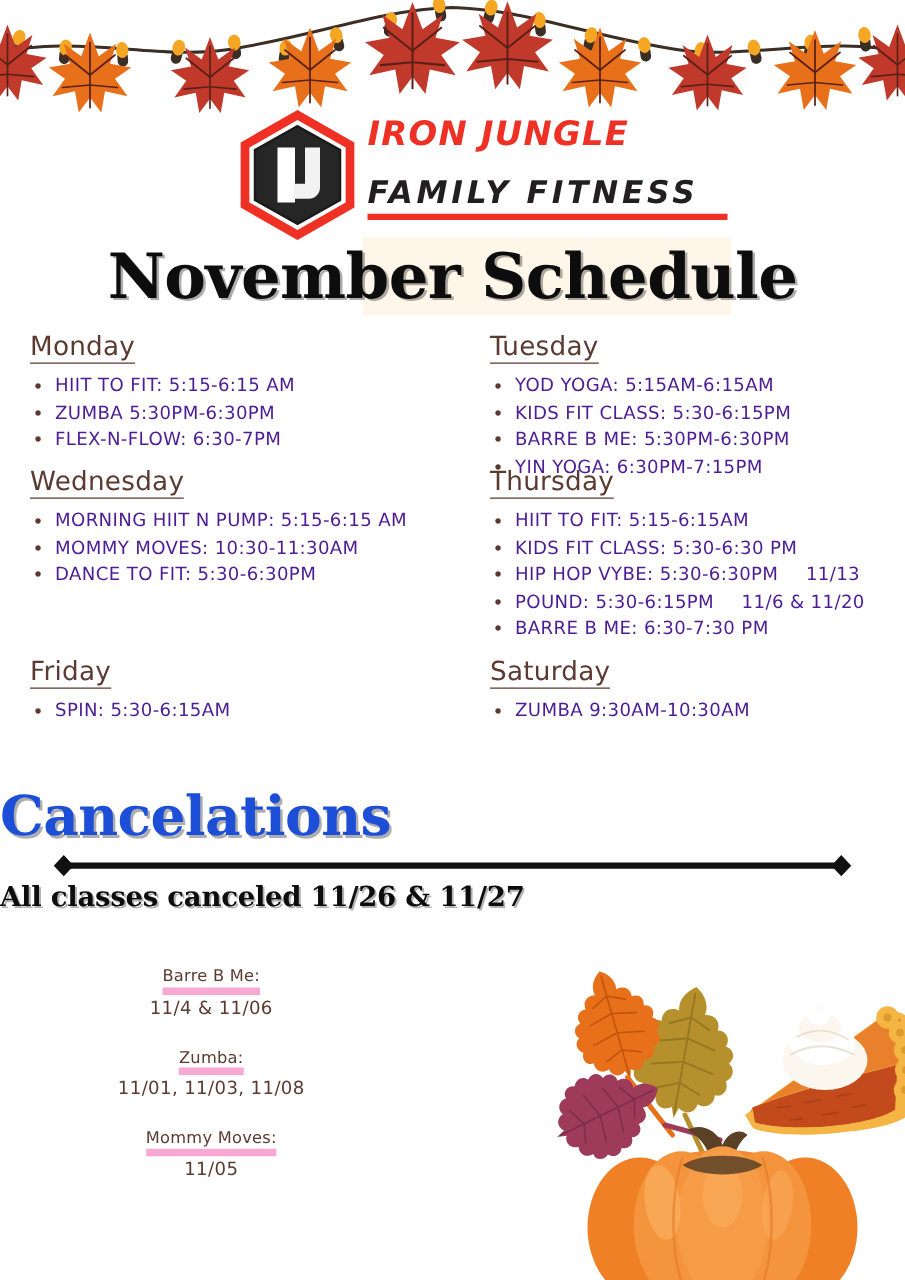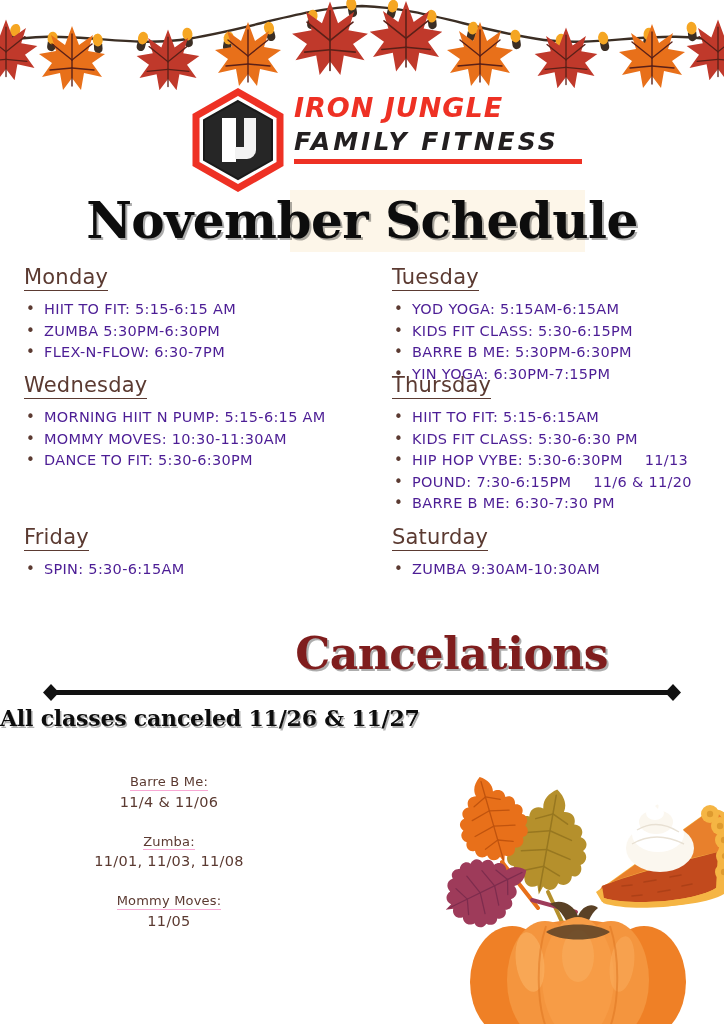--- a/index.html
+++ b/index.html
@@ -26,21 +26,21 @@
     font-weight:bold;font-style:italic;
     font-size:27px;letter-spacing:1px;
     color:#ee3124;line-height:1;
     white-space:nowrap;
   }
   .family-fitness{
     font-family:"DejaVu Sans", sans-serif;
     font-weight:bold;font-style:italic;
     font-size:25px;letter-spacing:3px;
     color:#231f20;line-height:1;
-    margin-top:8px;white-space:nowrap;
+    margin-top:20px;white-space:nowrap;
   }
   .logo-rule{
     margin-top:5px;width:288px;height:5px;background:#ee3124;
   }
 
   
   .title-bg{
     position:absolute;left:290px;top:190px;width:295px;height:62px;
     background:#fdf6e9;
   }
@@ -95,44 +95,44 @@
   .grid-top{position:absolute;left:0;top:265px;width:724px;height:250px;}
   .gc-left{position:absolute;left:24px;top:0;width:350px;height:250px;}
   .gc-right{position:absolute;left:392px;top:0;width:332px;height:250px;}
 
   .grid-bot{position:absolute;left:0;top:525px;width:724px;height:80px;padding-left:16px;}
   .gb-left{position:absolute;left:24px;top:0;width:350px;}
   .gb-right{position:absolute;left:392px;top:0;width:332px;}
 
   
   .cancel-title{
-    position:absolute;left:0;top:632px;width:608px;text-align:right;
+    position:absolute;left:0;top:632px;width:608px;text-align:left;
     font-family:"DejaVu Serif", serif;
-    font-weight:bold;font-size:44px;color:#7f1d1d;
+    font-weight:bold;font-size:44px;color:#1d4ed8;
     text-shadow:2px 2px 0 rgba(0,0,0,0.32);
     line-height:1;letter-spacing:-0.5px;
   }
   .divider{position:absolute;left:40px;top:682px;width:644px;height:22px;}
   .cancel-sub{
     position:absolute;left:0;top:705px;width:724px;
     font-family:"DejaVu Serif", serif;
     font-weight:bold;font-size:22px;color:#0d0d0d;
     text-shadow:1.5px 1.5px 0 rgba(0,0,0,0.3);
     letter-spacing:-0.2px;
   }
 
   .cancel-list{
     position:absolute;left:44px;top:772px;width:250px;text-align:center;
   }
   .cl-group{margin-bottom:22px;}
   .cl-name{
     font-family:"DejaVu Sans", sans-serif;
     font-size:13px;color:#5b3a31;
     display:inline-block;
-    border-bottom:1px solid #f9a8d4;
+    border-bottom:6px solid #f9a8d4;
     line-height:1.2;
     letter-spacing:0.2px;
   }
   .cl-dates{
     font-family:"DejaVu Sans", sans-serif;
     font-size:14.5px;color:#5b3a31;
     margin-top:3px;letter-spacing:0.3px;
   }
 
   
@@ -314,21 +314,21 @@
           <li><span>YIN YOGA: 6:30PM-7:15PM</span></li>
         </ul>
       </div>
 
       <div class="block-thu">
         <div class="day">Thursday</div>
         <ul class="classes">
           <li><span>HIIT TO FIT: 5:15-6:15AM</span></li>
           <li><span>KIDS FIT CLASS: 5:30-6:30 PM</span></li>
           <li><span>HIP HOP VYBE: 5:30-6:30PM</span><span class="datecol">11/13</span></li>
-          <li><span>POUND: 7:30-6:15PM</span><span class="datecol">11/6 &amp; 11/20</span></li>
+          <li><span>POUND: 5:30-6:15PM</span><span class="datecol">11/6 &amp; 11/20</span></li>
           <li><span>BARRE B ME: 6:30-7:30 PM</span></li>
         </ul>
       </div>
     </div>
   </div>
 
   <div class="grid-bot">
     <div class="gb-left">
       <div class="day">Friday</div>
       <ul class="classes">

